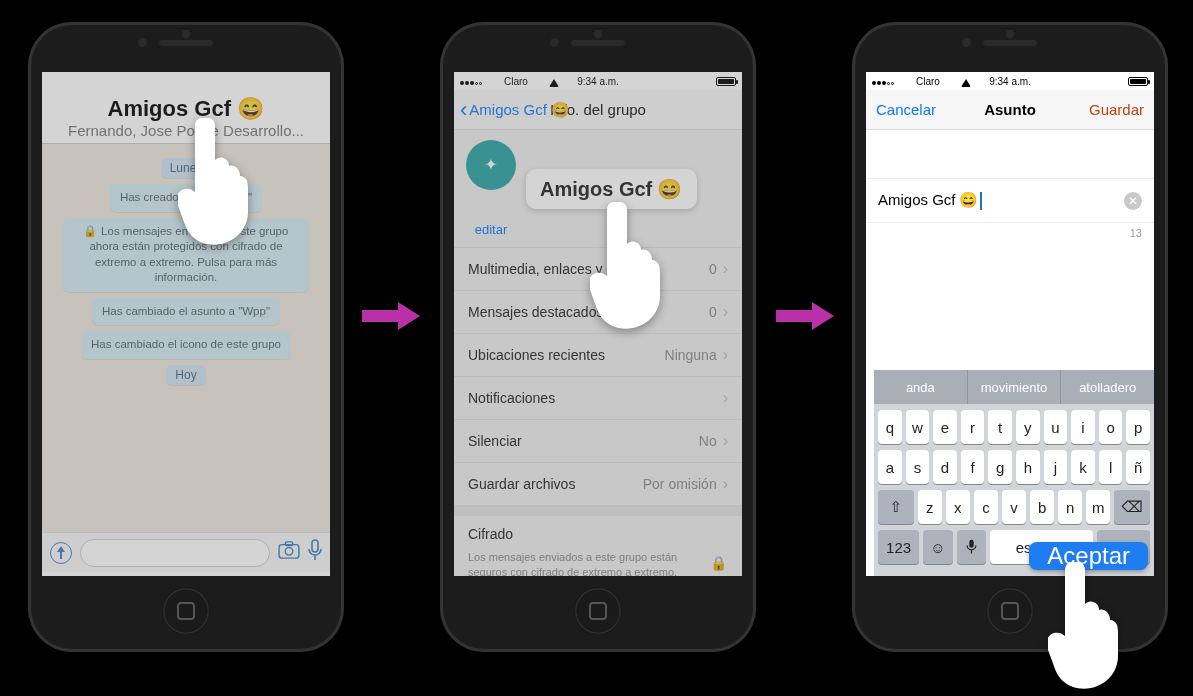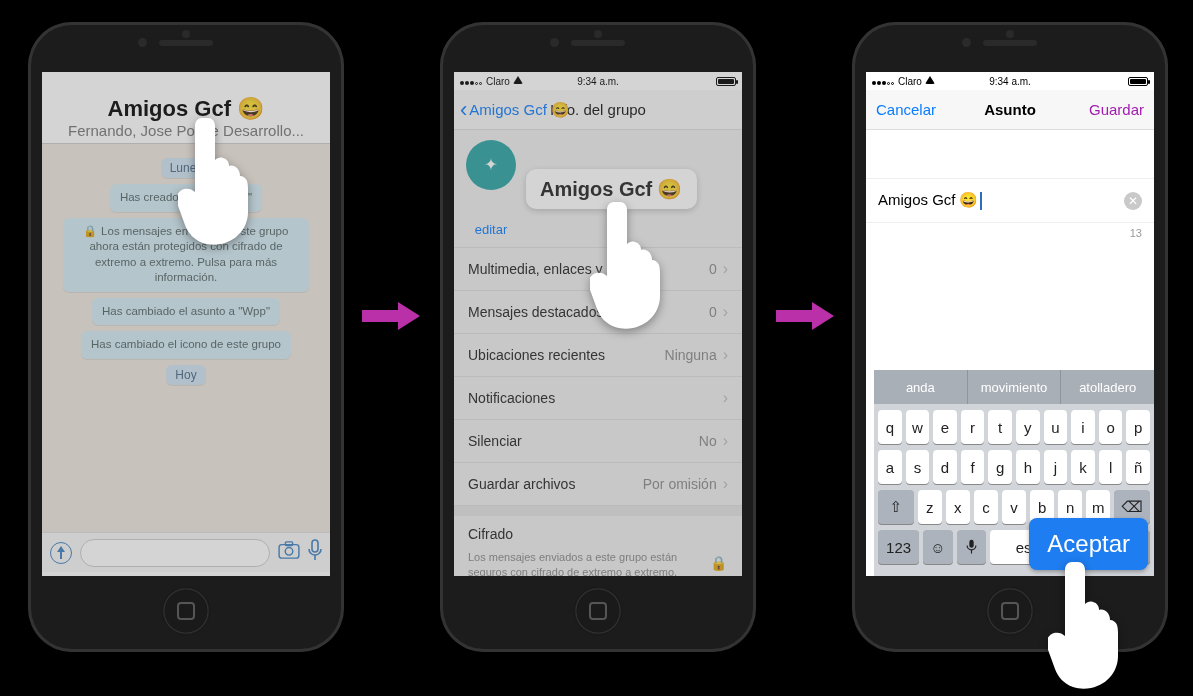--- a/index.html
+++ b/index.html
@@ -57,21 +57,21 @@
 
   
   .status {
     height:18px;
     font-size:10px;
     display:flex; align-items:center; justify-content:center;
     position:relative;
     padding:0 6px;
     color:#000;
   }
-  .status .left, .status .right { position:absolute; display:flex; align-items:flex-start; gap:3px; }
+  .status .left, .status .right { position:absolute; display:flex; align-items:flex-end; gap:21px; }
   .status .left { left:6px; }
   .status .right { right:6px; }
   .dots span{width:4px;height:4px;border-radius:50%;background:#000;display:inline-block;margin-right:1px;}
   .dots span.e{background:transparent;border:1px solid #000;width:3px;height:3px;}
   .wifi-ic{display:inline-block;width:0;height:0;border-left:5px solid transparent;border-right:5px solid transparent;border-bottom:8px solid #000;border-radius:2px;}
   .batt{display:inline-block;width:20px;height:9px;border:1px solid #000;border-radius:2px;position:relative;}
   .batt::after{content:"";position:absolute;right:-3px;top:2px;width:2px;height:4px;background:#000;border-radius:1px;}
   .batt .fill{position:absolute;left:1px;top:1px;bottom:1px;width:16px;background:#000;border-radius:1px;}
 
   
@@ -163,42 +163,42 @@
   .cifrado{padding:10px 14px 16px;background:#efefef;font-size:14px;color:#222;position:relative;}
   .cifrado .desc{font-size:11px;color:#888;margin-top:8px;line-height:1.35;padding-right:24px;}
   .lock-ic{position:absolute;right:14px;top:50%;transform:translateY(-50%);color:#3e82c4;font-size:14px;}
 
   
   .navbar3{
     height:40px;background:#f7f7f7;border-bottom:1px solid #ddd;
     display:flex;align-items:center;justify-content:center;position:relative;font-size:15px;
   }
   .navbar3 .cancel{position:absolute;left:10px;color:#0a7cff;}
-  .navbar3 .save{position:absolute;right:10px;color:#a21caf;}
+  .navbar3 .save{position:absolute;right:10px;color:#c2410c;}
   .navbar3 .title{font-weight:600;}
   .field3wrap{padding:22px 0 0;}
   .field3{
     margin:26px 0 0;background:#fff;padding:12px 12px;display:flex;align-items:center;justify-content:space-between;font-size:15px;border-top:1px solid #eee;border-bottom:1px solid #eee;
   }
   .caret{display:inline-block;width:1.5px;height:18px;background:#2a6fbf;margin-left:2px;vertical-align:middle;animation:blink 1s step-end infinite;}
   @keyframes blink{50%{opacity:0}}
   .clear-x{width:18px;height:18px;border-radius:50%;background:#c9c9c9;color:#fff;display:flex;align-items:center;justify-content:center;font-size:12px;}
   .count{font-size:11px;color:#9a9a9a;text-align:right;padding:4px 12px;}
   .kbarea{position:absolute;bottom:0;left:8px;right:0;}
   .predict{display:flex;background:#a9afb7;height:34px;}
   .predict div{flex:1;color:#fff;font-size:13px;display:flex;align-items:center;justify-content:center;border-right:1px solid #8f959c;}
   .predict div:last-child{border-right:none;}
   .kb{background:#d1d4d9;padding:6px 4px 6px;}
   .krow{display:flex;gap:4px;justify-content:center;margin-bottom:6px;}
   .key{background:#fff;border-radius:4px;box-shadow:0 1px 0 #888;height:34px;flex:1;display:flex;align-items:center;justify-content:center;font-size:15px;color:#222;}
   .key.fn{background:#acb3bc;color:#222;}
   .key.wide{flex:3.5;}
   .accept{
     position:absolute;right:6px;bottom:6px;background:#1e7df0;color:#fff;
-    font-size:24px;padding:12px 18px;border-radius:8px;font-weight:400;
+    font-size:24px;padding:0 18px;border-radius:8px;font-weight:400;
     box-shadow:0 2px 4px rgba(0,0,0,.3);
     margin-top:48px;
   }
 
   .p1{left:28px;top:22px;}
   .p2{left:440px;top:22px;}
   .p3{left:852px;top:22px;}
   .a1{left:362px;top:302px;}
   .a2{left:776px;top:302px;}
 </style>

